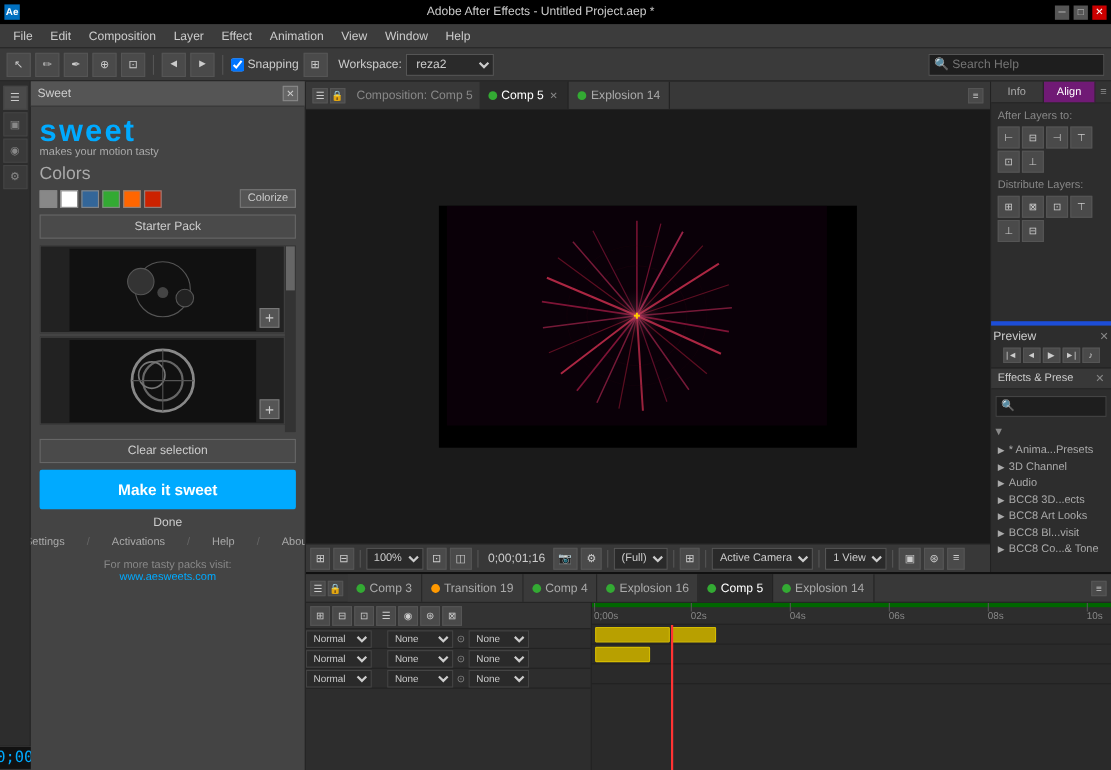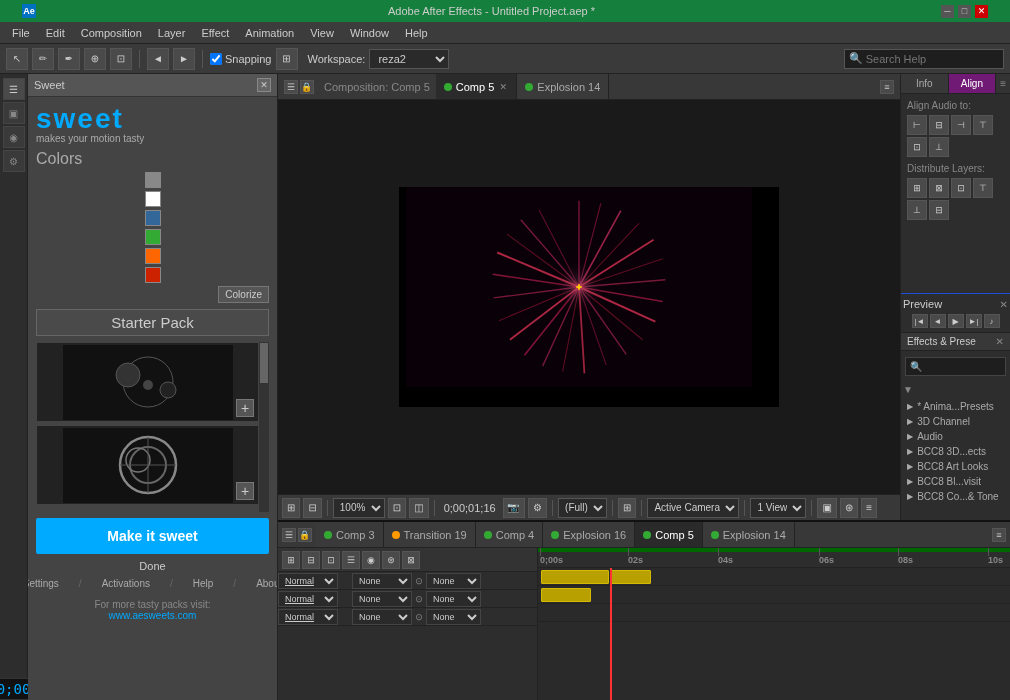--- a/index.html
+++ b/index.html
@@ -8,25 +8,25 @@
       height: 700px;
       background: #2b2b2b;
       font-family: Arial, sans-serif;
       font-size: 11px;
       color: #ccc;
       overflow: hidden;
     }
 
     
     .title-bar {
-      background: #15803d;
+      background: #000000;
       height: 22px;
       display: flex;
       align-items: center;
-      padding: 0 22px;
+      padding: 0 4px;
       color: #ccc;
       font-size: 11px;
     }
     .title-bar .app-icon {
       width: 14px; height: 14px;
       background: #0070c0;
       margin-right: 6px;
       display: flex; align-items: center; justify-content: center;
       font-size: 9px; font-weight: bold; color: white;
     }
@@ -150,40 +150,40 @@
     .sweet-logo {
       font-size: 28px;
       font-weight: bold;
       color: #00aaff;
       letter-spacing: 2px;
       line-height: 1;
     }
     .sweet-tagline { font-size: 10px; color: #aaa; }
     .colors-section { }
     .colors-label { font-size: 16px; color: #aaa; margin-bottom: 4px; }
-    .color-swatches { display: flex; align-items: center; gap: 3px; flex-direction: column; }
+    .color-swatches { display: flex; align-items: center; gap: 3px; }
     .color-swatch {
       width: 16px; height: 16px;
       border: 1px solid #888;
       cursor: pointer;
     }
     .colorize-btn {
       margin-left: auto;
       background: #555;
       border: 1px solid #777;
       color: #ccc;
       font-size: 10px;
       padding: 2px 6px;
       cursor: pointer;
     }
     .starter-pack-btn {
       background: #4a4a4a;
       border: 1px solid #666;
       color: #ccc;
-      font-size: 15px;
+      font-size: 11px;
       padding: 4px;
       cursor: pointer;
       text-align: center;
       width: 100%;
     }
     .preset-item {
       width: 100%;
       height: 80px;
       background: #222;
       border: 1px solid #444;
@@ -445,21 +445,20 @@
       font-size: 10px;
     }
     .tl-mode-select {
       width: 60px;
       height: 16px;
       background: #2a2a2a;
       border: 1px solid #444;
       color: #ccc;
       font-size: 9px;
       padding: 0 2px;
-      text-decoration: underline;
     }
     .tl-t-icon {
       width: 14px; text-align: center;
       font-size: 9px; color: #888;
     }
     .tl-trkmat-select {
       width: 60px;
       height: 16px;
       background: #2a2a2a;
       border: 1px solid #444;
@@ -490,21 +489,20 @@
     }
     .timeline-time-ruler {
       height: 20px;
       background: #2d2d2d;
       border-bottom: 1px solid #222;
       position: relative;
     }
     .time-marks {
       position: relative;
       height: 100%;
-      font-weight: bold;
     }
     .time-mark {
       position: absolute;
       top: 0; height: 100%;
       display: flex; align-items: flex-end;
       padding-bottom: 2px;
       font-size: 9px; color: #888;
     }
     .time-mark::before {
       content: '';
@@ -690,21 +688,21 @@
     .scrollbar-v-thumb {
       width: 8px;
       height: 40px;
       background: #666;
       margin: 1px auto;
       cursor: pointer;
     }
 
     
     .right-preview-section {
-      border-top: 1px solid #1d4ed8;
+      border-top: 4px solid #1d4ed8;
       padding: 4px 2px;
     }
     .right-preview-header {
       display: flex;
       align-items: center;
       justify-content: space-between;
       margin-bottom: 4px;
     }
     .right-preview-controls {
       display: flex;
@@ -832,20 +830,21 @@
               <line x1="57" y1="37" x2="113" y2="37" stroke="#555" stroke-width="1"></line>
             </svg>
             <div class="preset-add-btn">+</div>
           </div>
         </div>
         <div class="scrollbar-v">
           <div class="scrollbar-v-thumb"></div>
         </div>
       </div>
 
+      <button class="clear-selection-btn">Clear selection</button>
       <button class="make-it-sweet-btn">Make it sweet</button>
       <button class="done-btn">Done</button>
       <div class="sweet-links">
         <span class="sweet-link">Settings</span>
         <span style="color:#666">/</span>
         <span class="sweet-link">Activations</span>
         <span style="color:#666">/</span>
         <span class="sweet-link">Help</span>
         <span style="color:#666">/</span>
         <span class="sweet-link">About</span>
@@ -968,21 +967,21 @@
         </div>
       </div>
 
       <div class="right-panel">
         <div class="right-tabs">
           <div class="right-tab">Info</div>
           <div class="right-tab active">Align</div>
           <button style="background:#333;border:none;color:#888;cursor:pointer;padding:0 4px;font-size:10px;">≡</button>
         </div>
         <div class="right-panel-content">
-          <div class="align-section-label">Align Audio to:</div>
+          <div class="align-section-label">After Layers to:</div>
           <div class="align-buttons">
             <button class="align-btn">⊢</button>
             <button class="align-btn">⊟</button>
             <button class="align-btn">⊣</button>
             <button class="align-btn">⊤</button>
             <button class="align-btn">⊡</button>
             <button class="align-btn">⊥</button>
           </div>
           <div class="distribute-label">Distribute Layers:</div>
           <div class="distribute-buttons">
@@ -1132,21 +1131,21 @@
 
         <div class="timeline-right">
 
           <div class="timeline-time-ruler">
 
             <div style="position:absolute;top:0;left:0;right:0;height:4px;background:#006600;"></div>
             <div class="time-marks">
               <span class="time-mark" style="left:2px;">0;00s</span>
               <span class="time-mark" style="left:90px;">02s</span>
               <span class="time-mark" style="left:180px;">04s</span>
-              <span class="time-mark" style="left:281px;">06s</span>
+              <span class="time-mark" style="left:270px;">06s</span>
               <span class="time-mark" style="left:360px;">08s</span>
               <span class="time-mark" style="left:450px;">10s</span>
             </div>
           </div>
 
           <div class="timeline-tracks">
 
             <div class="tl-playhead" style="left:72px;"></div>
 
             <div class="tl-track-row">

